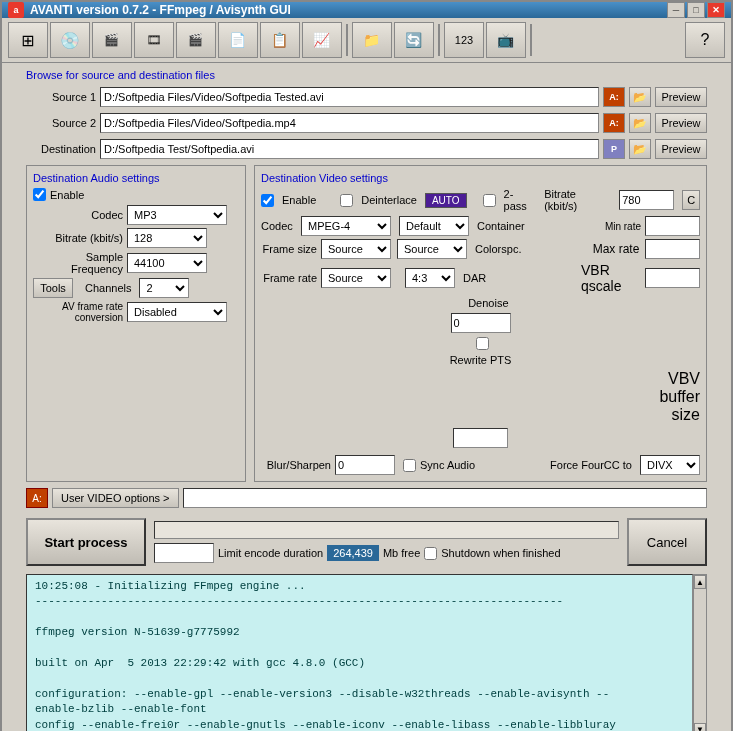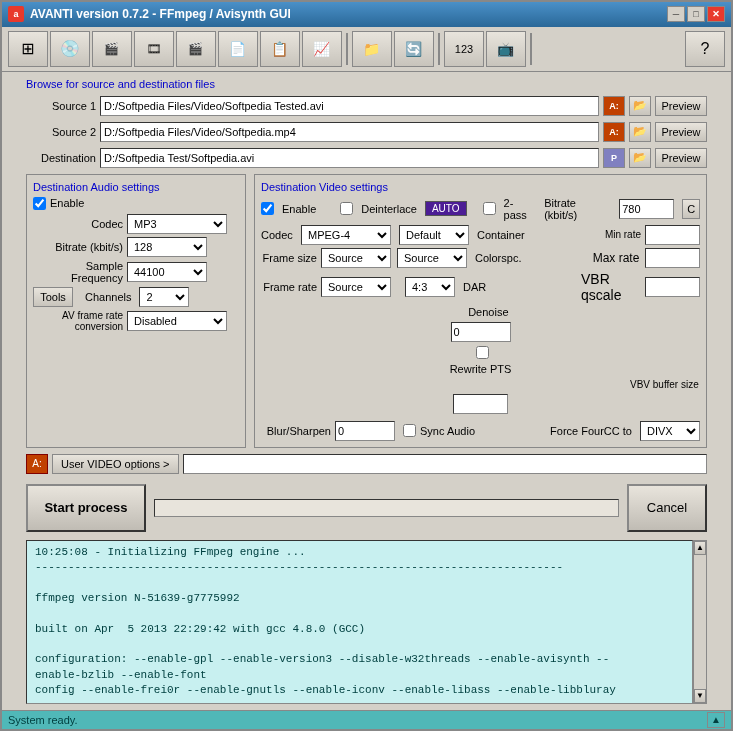--- a/index.html
+++ b/index.html
@@ -569,21 +569,21 @@
           <span style="font-size:11px;margin-left:4px;">DAR</span>
           <span style="margin-left:auto;font-size:14px;width:60px;text-align:left;">VBR qscale</span>
           <input type="text" class="rate-input" style="width: 55px; height: 20px; border: 1px inset rgb(136, 136, 136); background: white; font-size: 11px;">
         </div>
 
         <div style="display:flex;align-items:center;gap:4px;margin-bottom:7px;flex-direction:column;">
           <span style="font-size:11px;width:56px;text-align:right;">Denoise</span>
           <input type="text" class="denoise-input" value="0" style="">
           <input type="checkbox" style="margin-left: 4px;">
           <span style="font-size:11px;">Rewrite PTS</span>
-          <span style="margin-left:auto;font-size:10px;width:70px;">VBV buffer size</span>
+          <span style="margin-left:auto;font-size:16px;width:70px;text-align:right;">VBV buffer size</span>
           <input type="text" class="rate-input" style="width: 55px; height: 20px; border: 1px inset rgb(136, 136, 136); background: white; font-size: 11px;">
         </div>
 
         <div style="display:flex;align-items:center;gap:4px;">
           <span style="font-size:11px;width:70px;text-align:right;">Blur/Sharpen</span>
           <input type="text" class="denoise-input" value="0" style="">
           <input type="checkbox" style="margin-left: 4px;">
           <span style="font-size:11px;">Sync Audio</span>
           <span style="margin-left:auto;font-size:11px;">Force FourCC to</span>
           <select class="combo" style="width:60px;margin-left:4px;">
@@ -597,20 +597,28 @@
     <div class="user-video-bar">
       <div class="uv-icon">A:</div>
       <button class="uv-btn">User VIDEO options &gt;</button>
       <input type="text" class="uv-input" style="">
     </div>
 
     <div class="bottom-controls">
       <button class="start-btn">Start process</button>
       <div class="progress-bar-container">
         <div class="progress-bar"></div>
+        <div class="encode-row">
+          <input type="text" class="encode-input" style="">
+          <span class="encode-label">Limit encode duration</span>
+          <span class="mb-free">264,439</span>
+          <span class="encode-label">Mb free</span>
+          <input type="checkbox" style="">
+          <span class="shutdown-label">Shutdown when finished</span>
+        </div>
       </div>
       <button class="cancel-btn">Cancel</button>
     </div>
 
     <div style="display:flex;flex:1;min-height:150px;">
       <div class="log-area" style="flex:1;">10:25:08 - Initializing FFmpeg engine ...
 --------------------------------------------------------------------------------
 
 ffmpeg version N-51639-g7775992
 

